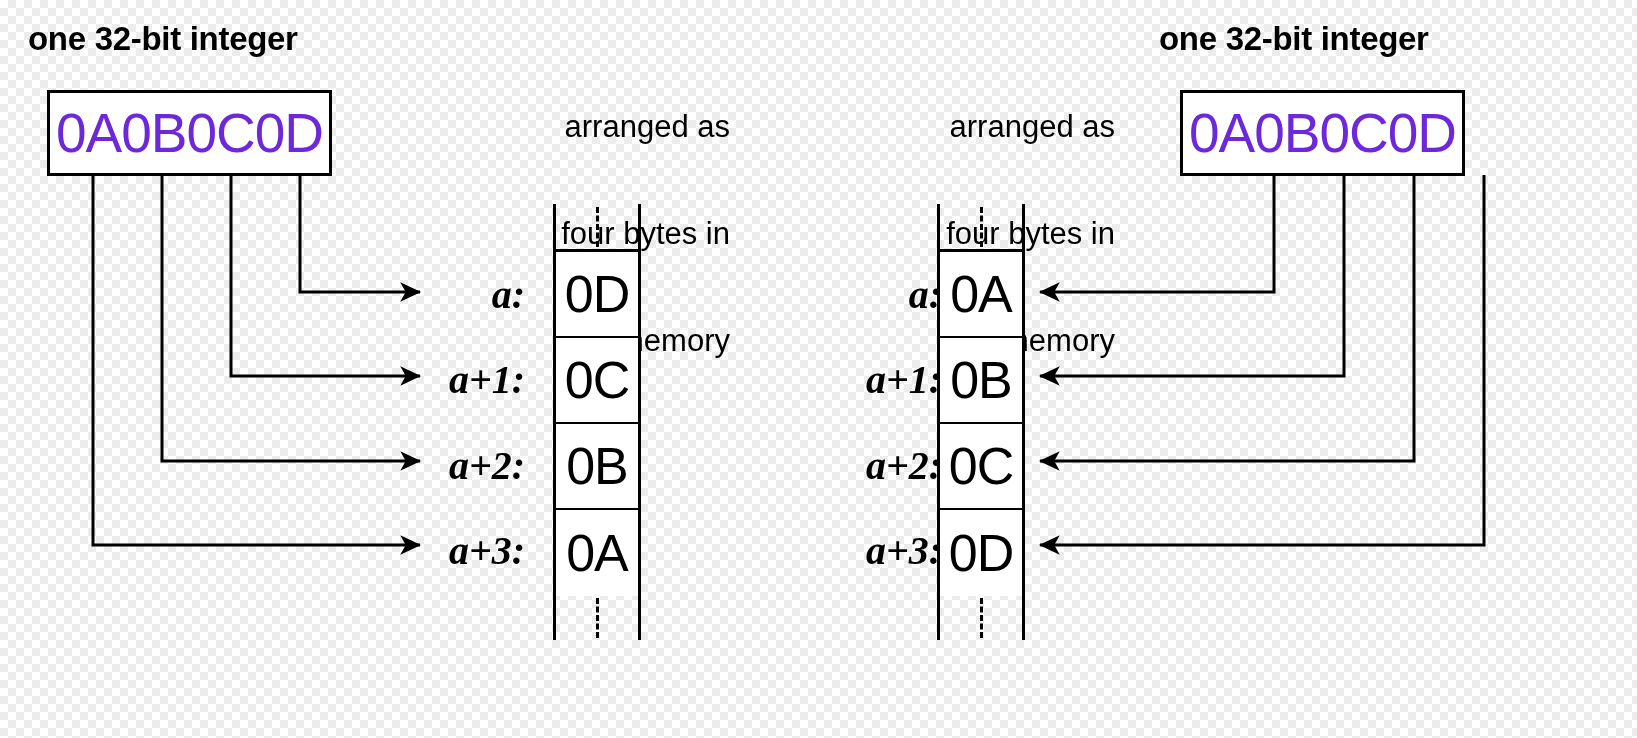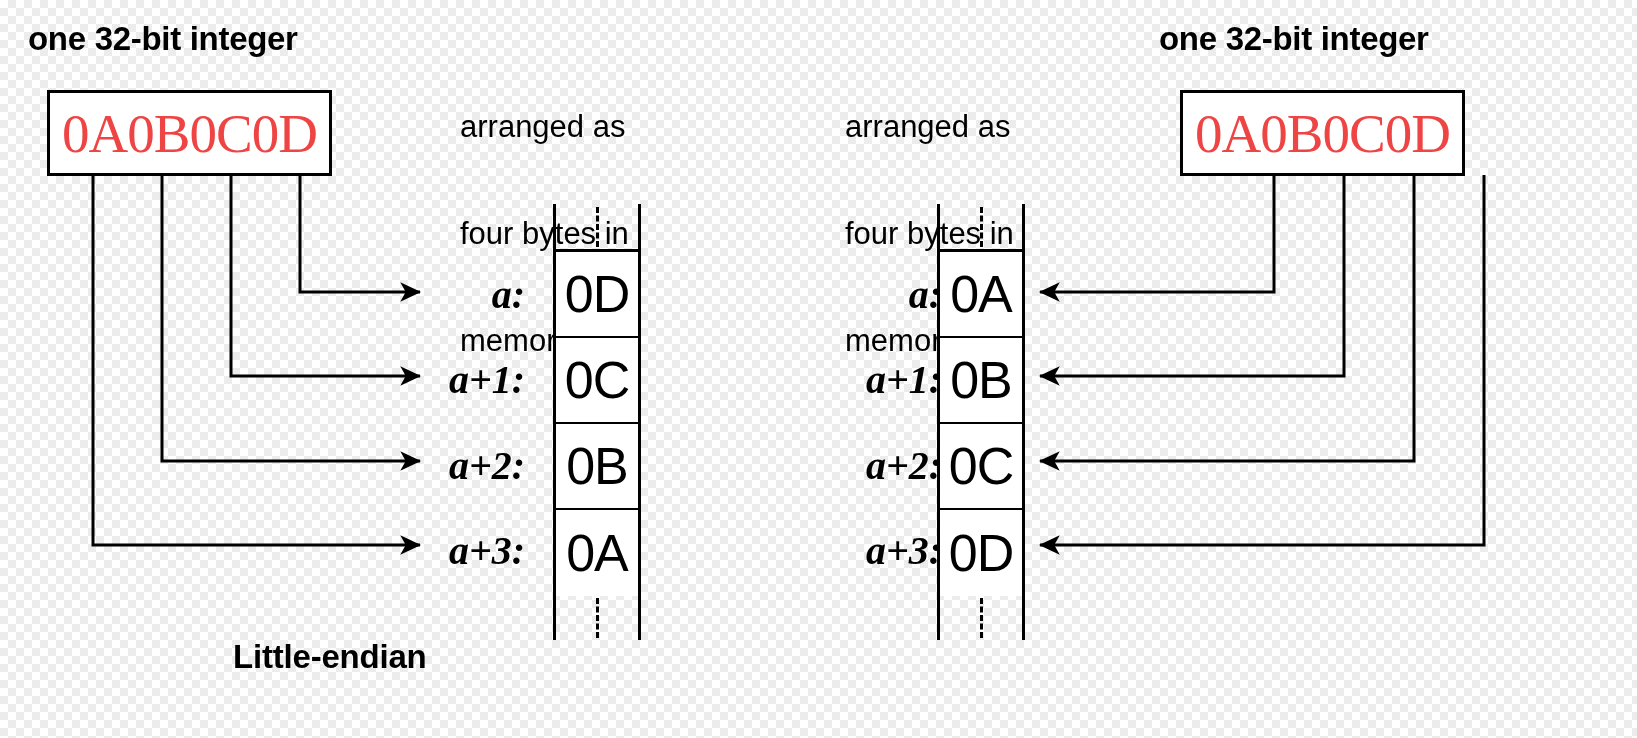--- a/index.html
+++ b/index.html
@@ -43,45 +43,45 @@
     font-size: 33px;
     font-weight: 700;
     line-height: 1.0;
     letter-spacing: -0.3px;
     text-align: center;
   }
   .heading-multi {
     font-size: 31px;
     font-weight: 400;
     line-height: 1.15;
-    text-align: left;
+    text-align: right;
   }
   .caption {
     font-family: "Liberation Sans", sans-serif;
     font-size: 33px;
     font-weight: 700;
     letter-spacing: -0.2px;
   }
 
   
   .intbox {
     position: absolute;
     border: 3px solid #000;
     background: #ffffff;
     display: flex;
     align-items: center;
     justify-content: center;
     box-sizing: border-box;
   }
   .intbox span {
-    font-family: Liberation Serif, serif;
+    font-family: Liberation Sans, sans-serif;
     font-size: 55px;
     font-weight: 400;
     letter-spacing: -1px;
-    color: #ef4444;
+    color: #6d28d9;
     line-height: 1;
   }
 
   
   .memcol {
     position: absolute;
     box-sizing: border-box;
   }
   .memcol .rail {
     position: absolute;
@@ -220,21 +220,20 @@
       <div class="memcell">
         <span>0A</span>
       </div>
     </div>
 
     <div class="gap" style="top:391px; height:45px;">
       <div class="vdots"></div>
     </div>
   </div>
 
-  <div class="txt caption" style="left:233px; top:638px;">Little-endian</div>
 
   <div class="txt heading" style="left:1159px; top:22px;">one 32-bit integer</div>
 
   <div class="intbox" style="left:1180px; top:90px; width:285px; height:86px;">
     <span>0A0B0C0D</span>
   </div>
 
   <div class="txt heading-multi" style="left:845px; top:38px; width:270px;">
     <div>arranged as</div>
     <div>four bytes in</div>

